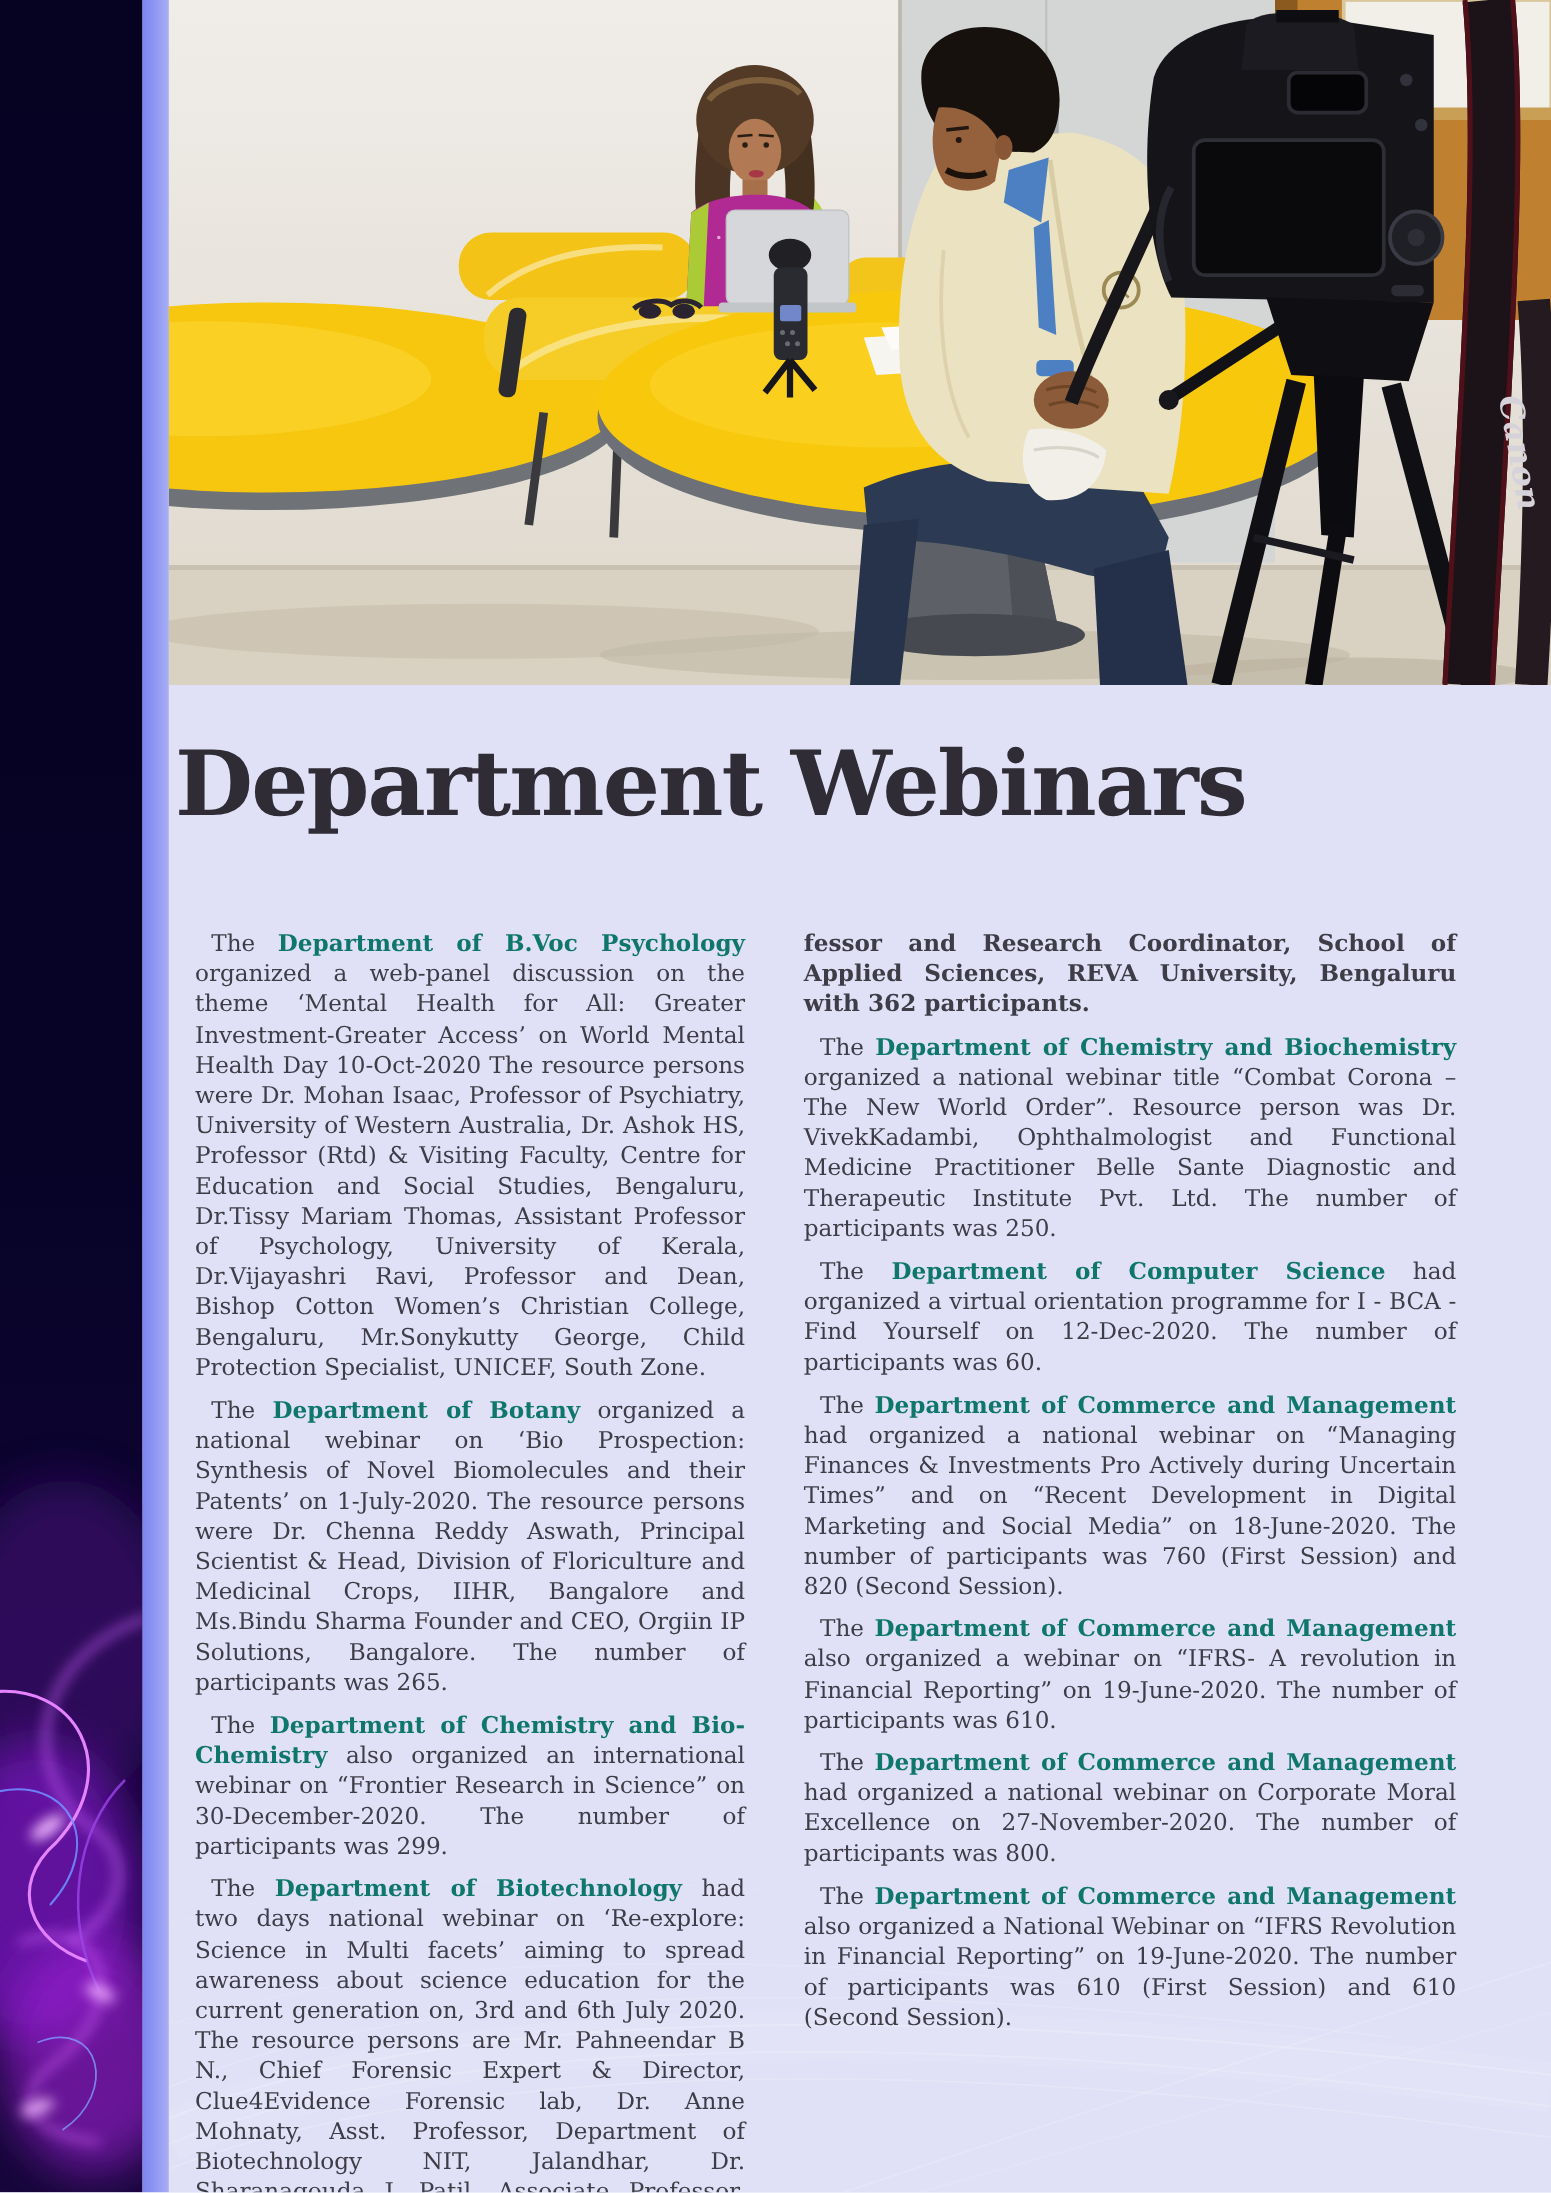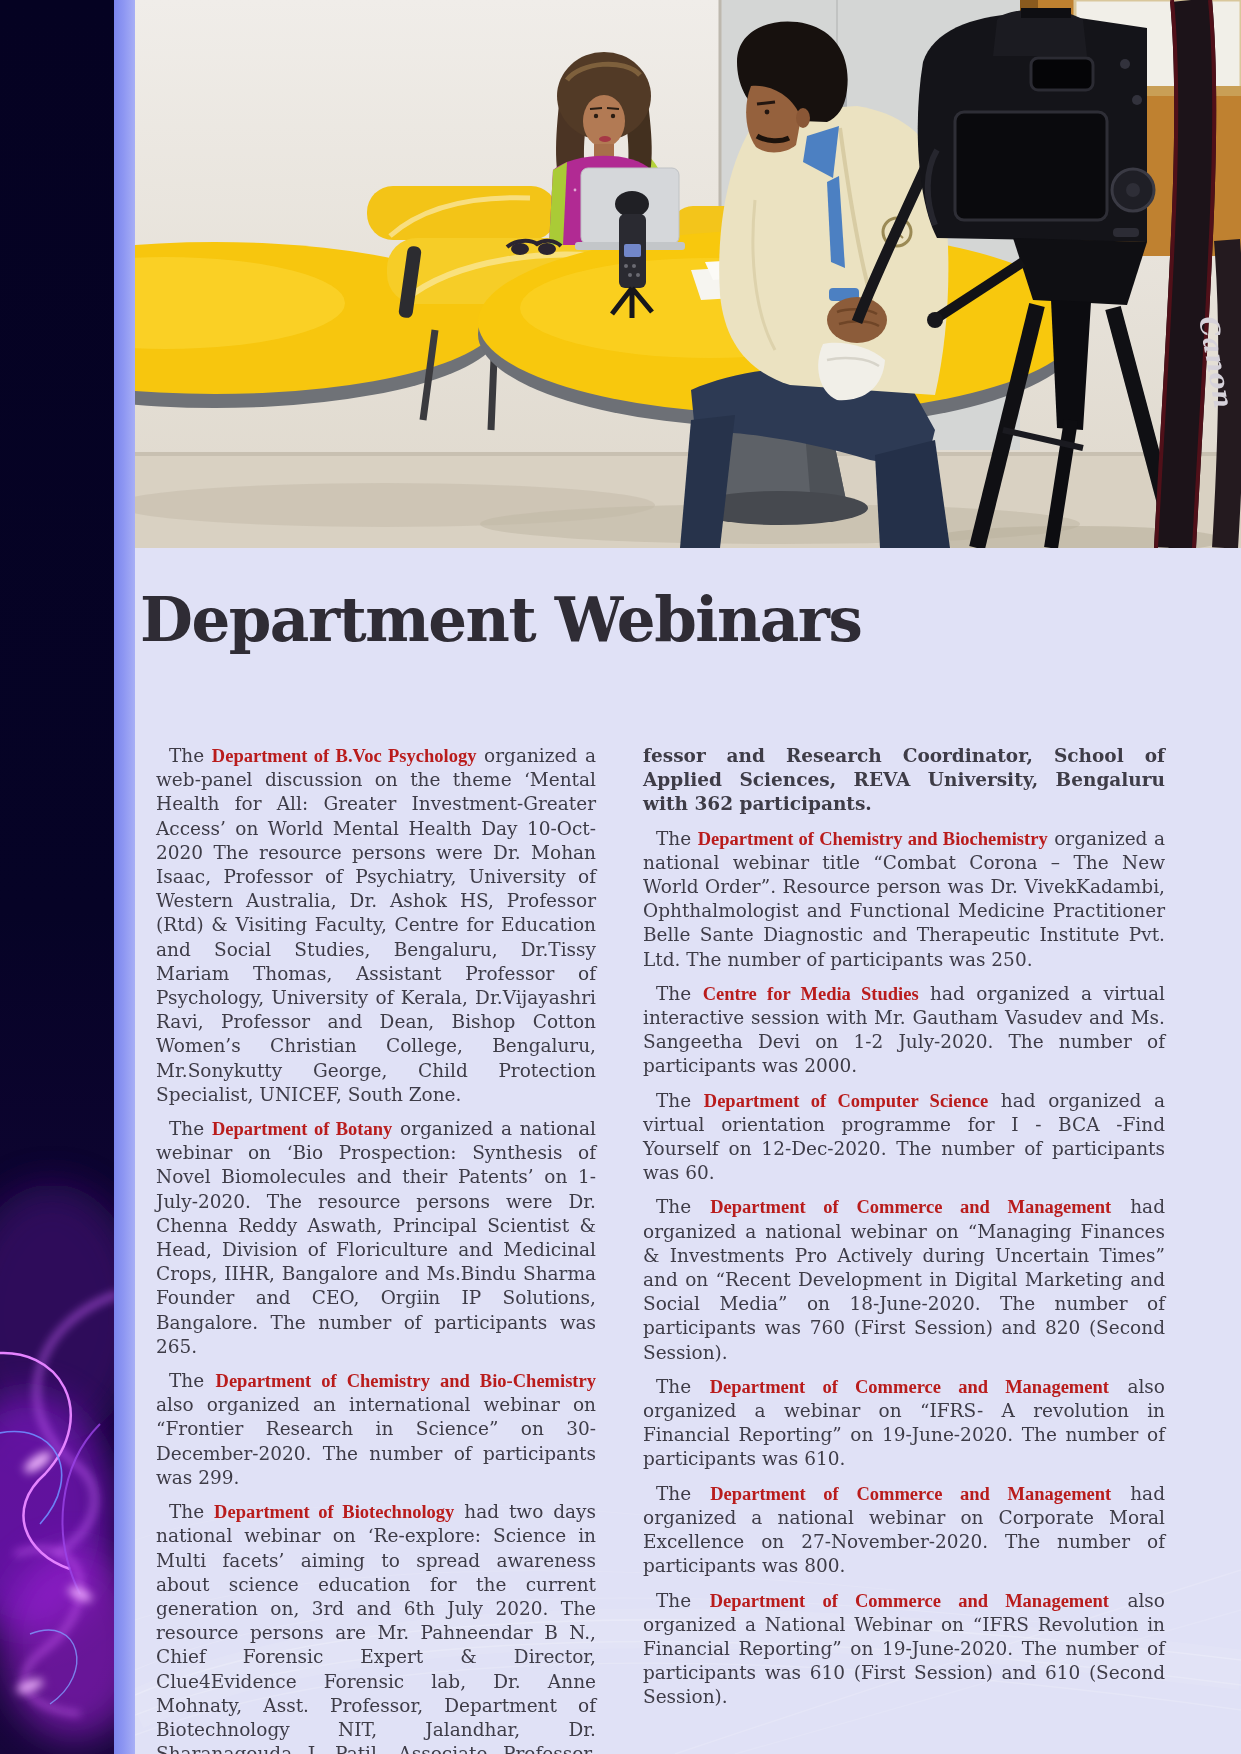--- a/index.html
+++ b/index.html
@@ -17,29 +17,29 @@
 
   
   .photo{position:absolute;left:135px;top:0;width:1106px;height:548px;z-index:1;}
   .photo svg{display:block;width:100%;height:100%;}
 
   
   .swirls{position:absolute;left:135px;top:1240px;width:1106px;height:514px;z-index:1;pointer-events:none;}
   .swirls svg{display:block;width:100%;height:100%;}
 
   h1.title{position:absolute;left:140px;top:584px;margin:0;z-index:3;
-           font-weight:bold;font-size:61px;letter-spacing:-1.5px;color:#2f2c35;}
+           font-weight:bold;font-size:72px;letter-spacing:-1.5px;color:#2f2c35;}
 
   .cols{position:absolute;left:156px;top:744px;width:1009px;display:flex;gap:47px;z-index:3;}
   .col{color:#3e3c47;font-size:18.5px;line-height:24.2px;text-align:justify;}
   .col.left{width:440px;}
   .col.right{width:522px;}
   .col p{margin:0 0 10px 0;text-indent:13px;}
   .col p.cont{text-indent:0;font-weight:bold;}
-  .col b{color:#b91c1c;font-family:Liberation Serif, serif;}
+  .col b{color:#0f766e;}
 </style>
 </head>
 <body>
 
 <div class="page">
 
   <aside class="sidebar">
     <svg viewBox="0 0 114 760" preserveAspectRatio="none">
       <defs>
         <filter id="b1" x="-80%" y="-80%" width="260%" height="260%">
@@ -260,21 +260,20 @@
   <section class="cols">
     <div class="col left">
       <p><span>The </span><b>Department of B.Voc Psychology</b><span> organized a web-panel discussion on the theme ‘Mental Health for All: Greater Investment-Greater Access’ on World Mental Health Day 10-Oct-2020  The resource persons were Dr. Mohan Isaac, Professor of Psychiatry, University of Western Australia, Dr. Ashok HS, Professor (Rtd) &amp; Visiting Faculty, Centre for Education and Social Studies, Bengaluru, Dr.Tissy Mariam Thomas, Assistant Professor of Psychology, University of Kerala, Dr.Vijayashri Ravi, Professor and Dean, Bishop Cotton Women’s Christian College, Bengaluru, Mr.Sonykutty George, Child Protection Specialist, UNICEF, South Zone.</span></p>
       <p><span>The </span><b>Department of Botany</b><span> organized a national webinar on ‘Bio Prospection:  Synthesis of Novel Biomolecules and their Patents’ on 1-July-2020. The resource persons were Dr. Chenna Reddy Aswath, Principal Scientist &amp; Head, Division of Floriculture and Medicinal Crops, IIHR, Bangalore and Ms.Bindu Sharma Founder and CEO, Orgiin IP Solutions, Bangalore. The number of participants was 265.</span></p>
       <p><span>The </span><b>Department of Chemistry and Bio-Chemistry</b><span> also organized an international webinar on “Frontier Research in Science” on 30-December-2020. The number of participants was 299.</span></p>
       <p><span>The </span><b>Department of Biotechnology</b><span> had two days national webinar on ‘Re-explore: Science in Multi facets’ aiming to spread awareness about science education for the current generation on, 3rd and 6th July 2020. The resource persons are Mr. Pahneendar B N., Chief Forensic Expert &amp; Director, Clue4Evidence Forensic lab, Dr. Anne Mohnaty, Asst. Professor, Department of Biotechnology NIT, Jalandhar, Dr. Sharanagouda J. Patil, Associate Professor, School of Life Science, Garden City University, Bengaluru, Dr. Manjula K. R., Associated Pro-</span></p>
     </div>
     <div class="col right">
       <p class="cont"><span></span><b></b><span>fessor and Research Coordinator, School of Applied Sciences, REVA University, Bengaluru with  362 participants.</span></p>
       <p><span>The </span><b>Department of Chemistry and Biochemistry</b><span> organized a national webinar title “Combat Corona – The New World Order”. Resource person was Dr. VivekKadambi, Ophthalmologist and Functional Medicine Practitioner Belle Sante Diagnostic and Therapeutic Institute Pvt. Ltd. The number of participants was 250.</span></p>
-      <p><span>The </span><b>Centre for Media Studies</b><span> had organized a virtual interactive session with Mr. Gautham Vasudev and Ms. Sangeetha Devi on 1-2 July-2020. The number of participants was 2000.</span></p>
       <p><span>The </span><b>Department of Computer Science</b><span> had organized a virtual orientation programme for I - BCA -Find Yourself on 12-Dec-2020. The number of participants was 60.</span></p>
       <p><span>The </span><b>Department of Commerce and Management</b><span> had organized a national webinar on “Managing Finances &amp; Investments Pro Actively during Uncertain Times” and on “Recent Development in Digital Marketing and Social Media” on 18-June-2020. The number of participants was 760 (First Session) and 820 (Second Session).</span></p>
       <p><span>The </span><b>Department of Commerce and Management</b><span> also organized a webinar on “IFRS- A revolution in Financial Reporting” on 19-June-2020. The number of participants was 610.</span></p>
       <p><span>The </span><b>Department of Commerce and Management</b><span> had organized a national webinar on Corporate Moral Excellence on 27-November-2020. The number of participants was 800.</span></p>
       <p><span>The </span><b>Department of Commerce and Management</b><span> also organized a National Webinar on “IFRS Revolution in Financial Reporting” on 19-June-2020. The number of participants was 610 (First Session) and 610 (Second Session).</span></p>
     </div>
   </section>
 
 </div>
 

